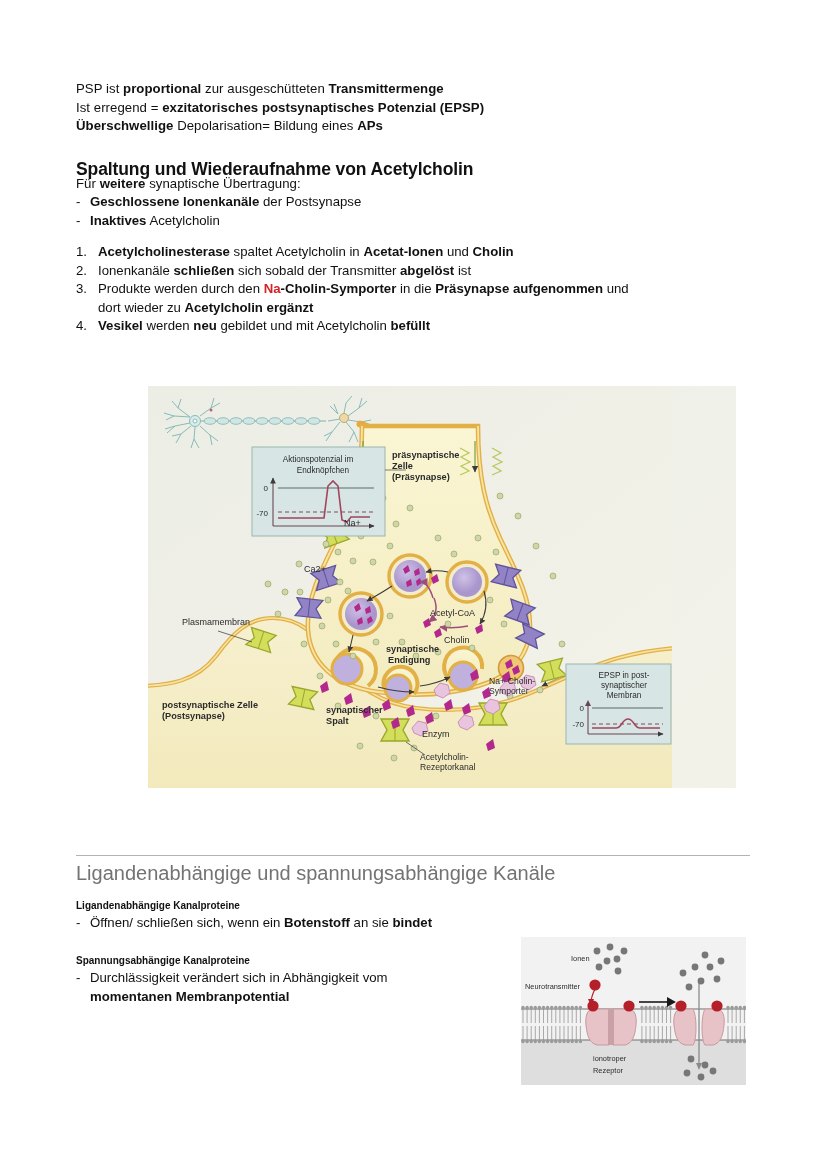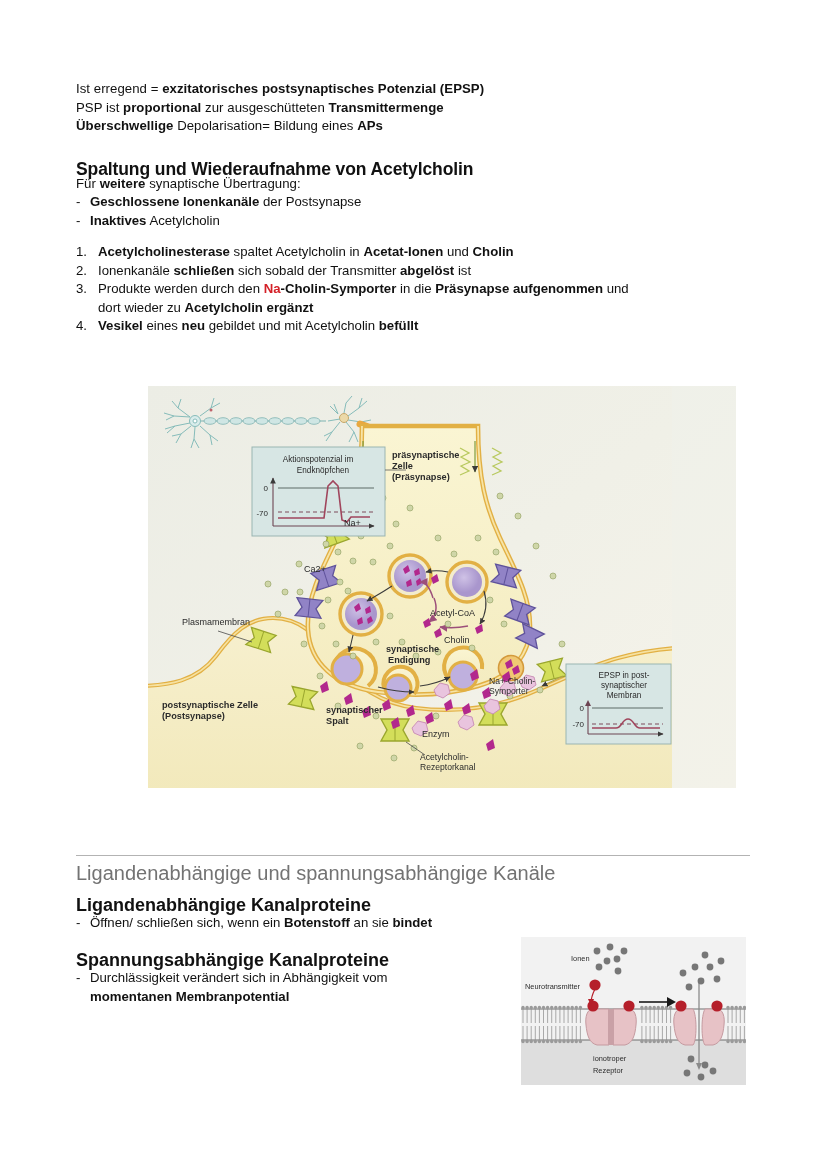--- a/index.html
+++ b/index.html
@@ -18,21 +18,21 @@
   .line{font-size:13.2px;line-height:18.6px;white-space:nowrap;letter-spacing:0.05px;}
 
   h2.section{
     font-size:17.5px;font-weight:bold;margin:0;padding:0;
     letter-spacing:-0.1px;line-height:22px;
   }
   h2.section2{
     font-size:20px;font-weight:normal;margin:0;padding:0;
     letter-spacing:0px;line-height:22px;color:#737373;
   }
-  .sub{font-size:18px;font-weight:bold;line-height:19px;}
+  .sub{font-size:10px;font-weight:bold;line-height:19px;}
 
   .listwrap{position:absolute;left:76px;}
   .dash-item{font-size:13.2px;line-height:18.6px;white-space:nowrap;}
   .dash-item .mk{display:inline-block;width:14px;color:#111;}
   .num-item{font-size:13.2px;line-height:18.6px;text-decoration:underline;}
   .num-item .mk{display:inline-block;width:22px;text-align:left;}
   .num-item .cont{display:inline-block;vertical-align:top;}
 
   hr.divider{
     position:absolute;left:76px;top:855px;width:674px;height:0;
@@ -49,41 +49,41 @@
     position:absolute;left:521px;top:937px;width:225px;height:148px;
     background:#e5e5e5;overflow:hidden;
   }
 </style>
 </head>
 <body>
 
 <div class="page">
 
   <div class="txt" style="top:80px;">
+    <div class="line" id="intro-0"><span>PSP ist </span><span style="font-weight: bold;">proportional</span><span> zur ausgeschütteten </span><span style="font-weight: bold;">Transmittermenge</span></div>
     <div class="line" id="intro-1"><span>Ist erregend = </span><span style="font-weight: bold;">exzitatorisches postsynaptisches Potenzial (EPSP)</span></div>
-    <div class="line" id="intro-0"><span>PSP ist </span><span style="font-weight: bold;">proportional</span><span> zur ausgeschütteten </span><span style="font-weight: bold;">Transmittermenge</span></div>
     <div class="line" id="intro-2"><span style="font-weight: bold;">Überschwellige</span><span> Depolarisation= Bildung eines </span><span style="font-weight: bold;">APs</span></div>
   </div>
 
   <h2 class="section txt" style="top:158px;">Spaltung und Wiederaufnahme von Acetylcholin</h2>
 
   <div class="txt" style="top:175px;">
     <div class="line" id="s1-intro"><span>Für </span><span style="font-weight: bold;">weitere</span><span> synaptische </span><span style="font-weight: normal;">Übertragung</span><span>:</span></div>
   </div>
 
   <div class="listwrap" style="top:193px;">
     <div class="dash-item" id="s1-b0"><span class="mk">-</span><span><span style="font-weight: bold;">Geschlossene Ionenkanäle</span><span> der Postsynapse</span></span></div>
     <div class="dash-item" id="s1-b1"><span class="mk">-</span><span><span style="font-weight: bold;">Inaktives</span><span> Acetylcholin</span></span></div>
   </div>
 
   <div class="listwrap" style="top:243px;width:700px;">
     <div class="num-item" id="s1-n0"><span class="mk">1.</span><span class="cont"><span style="font-weight: bold;">Acetylcholinesterase</span><span> spaltet Acetylcholin in </span><span style="font-weight: bold;">Acetat-Ionen</span><span> und </span><span style="font-weight: bold;">Cholin</span></span></div>
     <div class="num-item" id="s1-n1"><span class="mk">2.</span><span class="cont"><span>Ionenkanäle </span><span style="font-weight: bold;">schließen</span><span> sich sobald der Transmitter </span><span style="font-weight: bold;">abgelöst</span><span> ist</span></span></div>
     <div class="num-item" id="s1-n2"><span class="mk">3.</span><span class="cont"><span>Produkte werden durch den </span><span style="font-weight: bold; color: rgb(212, 32, 39);">Na</span><span style="font-weight: bold;">-Cholin-Symporter</span><span> in die </span><span style="font-weight: bold;">Präsynapse aufgenommen</span><span> und</span><br><span>dort wieder zu </span><span style="font-weight: bold;">Acetylcholin ergänzt</span></span></div>
-    <div class="num-item" id="s1-n3"><span class="mk">4.</span><span class="cont"><span style="font-weight: bold;">Vesikel</span><span> eines </span><span style="font-weight: bold;">neu</span><span> gebildet und mit Acetylcholin </span><span style="font-weight: bold;">befüllt</span></span></div>
+    <div class="num-item" id="s1-n3"><span class="mk">4.</span><span class="cont"><span style="font-weight: bold;">Vesikel</span><span> werden </span><span style="font-weight: bold;">neu</span><span> gebildet und mit Acetylcholin </span><span style="font-weight: bold;">befüllt</span></span></div>
   </div>
 
   <div class="figure-main">
     <svg width="524" height="402" viewBox="0 0 524 402">
       <defs>
         <linearGradient id="bgGrad" x1="0" y1="0" x2="1" y2="1">
           <stop offset="0%" stop-color="#ecedE5"></stop>
           <stop offset="55%" stop-color="#f0f0e7"></stop>
           <stop offset="100%" stop-color="#f5f3ea"></stop>
         </linearGradient>

